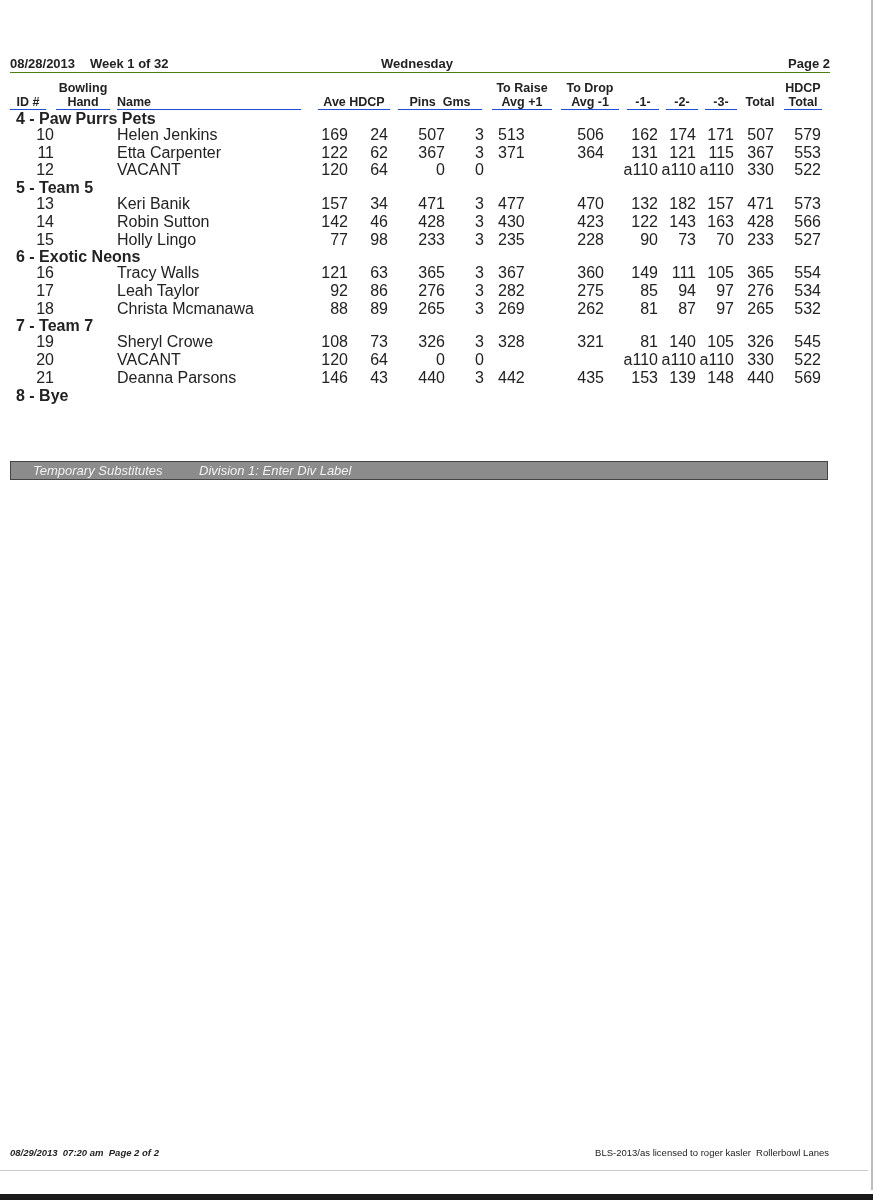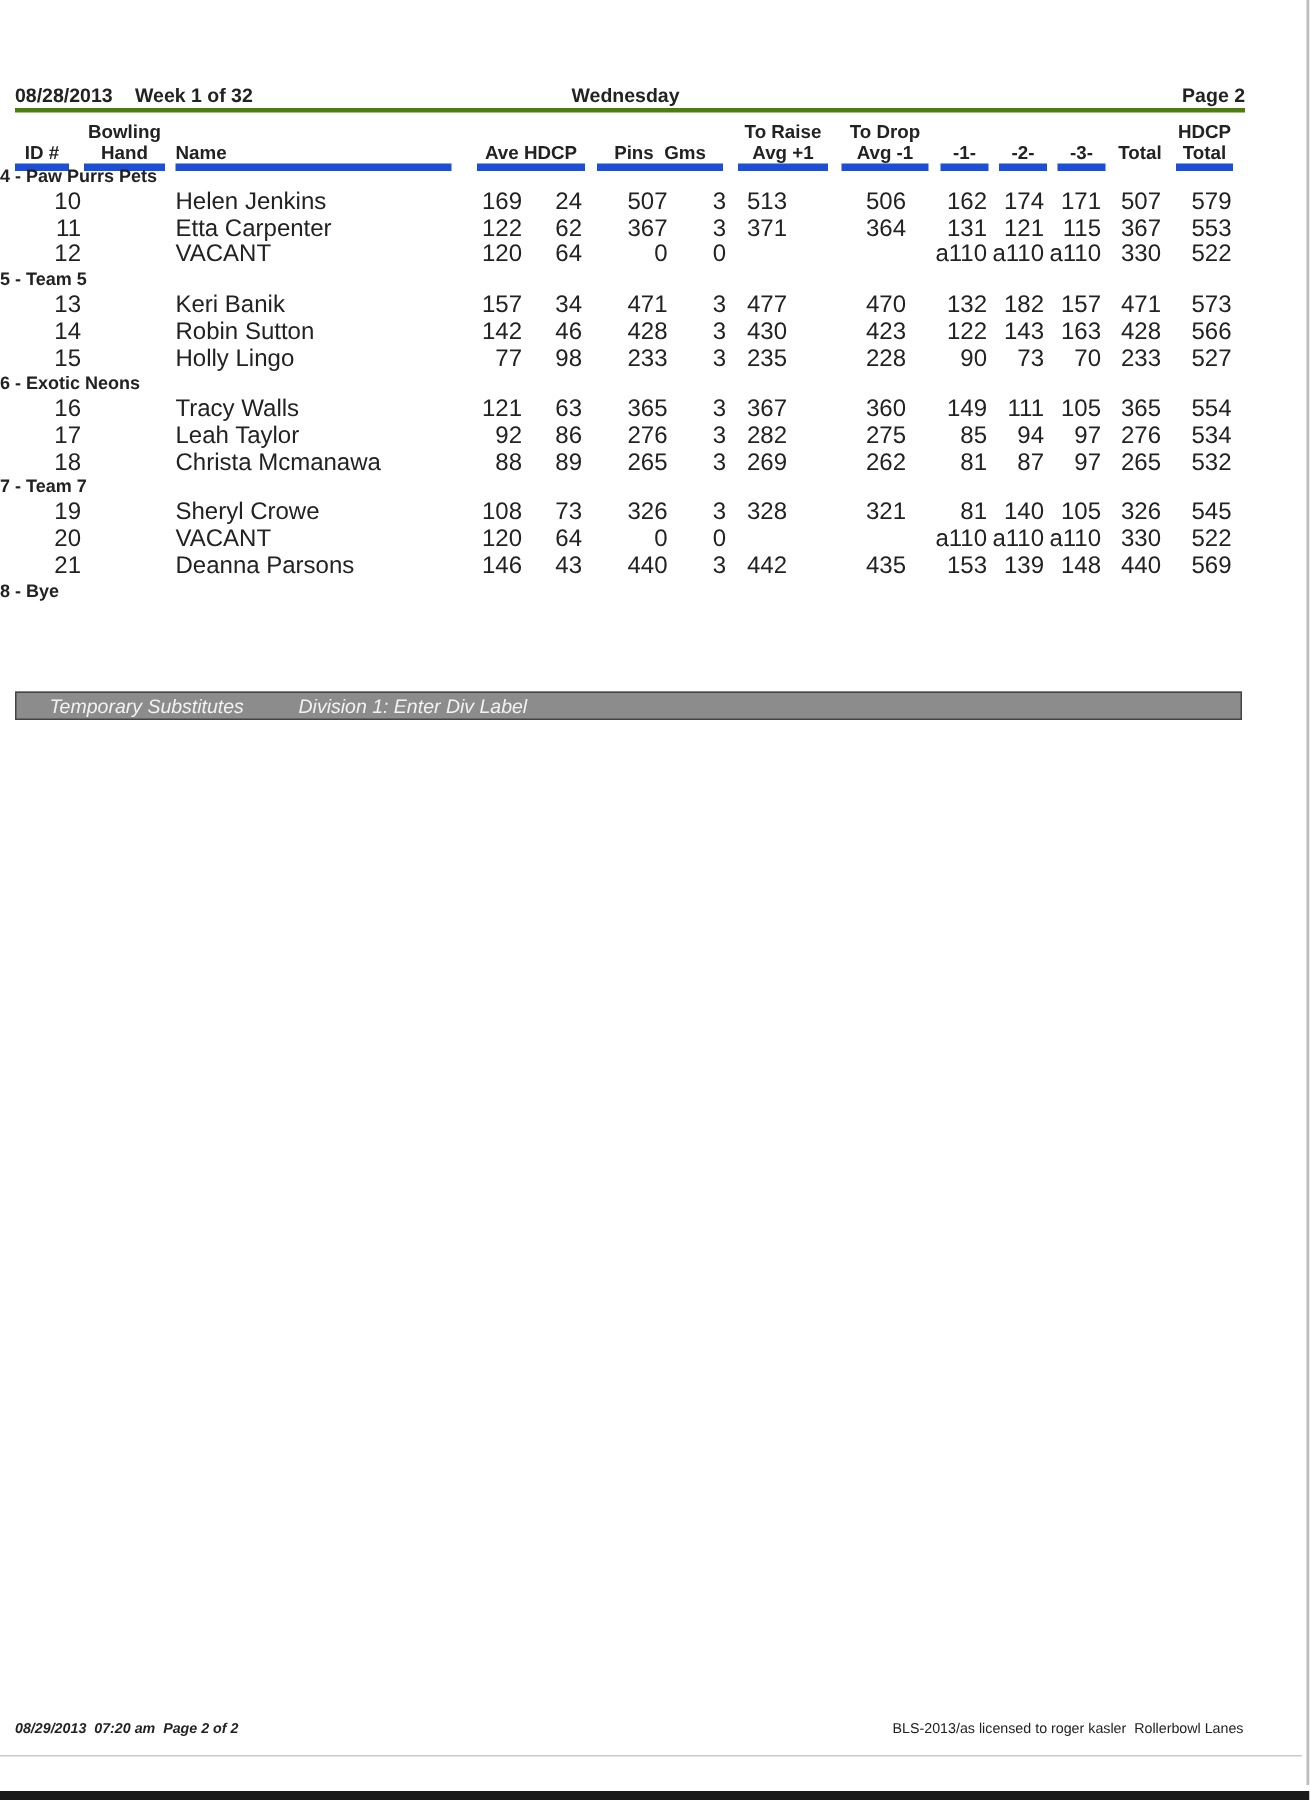--- a/index.html
+++ b/index.html
@@ -4,31 +4,31 @@
 <style>
   html, body { margin: 0; padding: 0; }
   body {
     width: 873px; height: 1200px; background: #ffffff; position: relative; overflow: hidden;
     font-family: "Liberation Sans", sans-serif; color: #222;
   }
   .edge-right { position: absolute; top: 0; right: 0; width: 2px; height: 1190px; background: #bdbdbd; }
   .edge-bottom { position: absolute; left: 0; bottom: 0; width: 873px; height: 6px; background: #1a1a1a; }
   .scan-line { position: absolute; left: 0; top: 1170px; width: 868px; height: 1px; background: #c9c9c9; }
 
-  .hdr { position: absolute; top: 56px; left: 10px; width: 820px; height: 16px; border-bottom: 3px solid #4d7c0f; }
+  .hdr { position: absolute; top: 56px; left: 10px; width: 820px; height: 16px; border-bottom: 1px solid #4d7c0f; }
   .hdr span { position: absolute; top: 0; font-weight: bold; font-size: 13px; }
   .hdr .date { left: 0; }
   .hdr .week { left: 80px; }
   .hdr .day { left: 371px; }
   .hdr .page { right: 0; }
 
   .colhead { position: absolute; font-weight: bold; font-size: 12.5px; line-height: 14px; text-align: center; }
-  .colhead .u { border-bottom: 5px solid #1d4ed8; display: block; }
-
-  .team { position: absolute; left: 0; font-weight: bold; font-size: 12px; }
+  .colhead .u { border-bottom: 1px solid #1d4ed8; display: block; }
+
+  .team { position: absolute; left: 16px; font-weight: bold; font-size: 16px; }
   .row { position: absolute; left: 0; width: 873px; height: 18px; font-size: 16px; }
   .row span { position: absolute; top: 0; }
   .c-id { left: 32px; width: 22px; text-align: right; }
   .c-name { left: 117px; }
   .c-ave { left: 318px; width: 30px; text-align: right; }
   .c-hdcp { left: 364px; width: 24px; text-align: right; }
   .c-pins { left: 414px; width: 31px; text-align: right; }
   .c-gms { left: 470px; width: 14px; text-align: right; }
   .c-raise { left: 498px; width: 38px; text-align: left; }
   .c-drop { left: 564px; width: 40px; text-align: right; }

